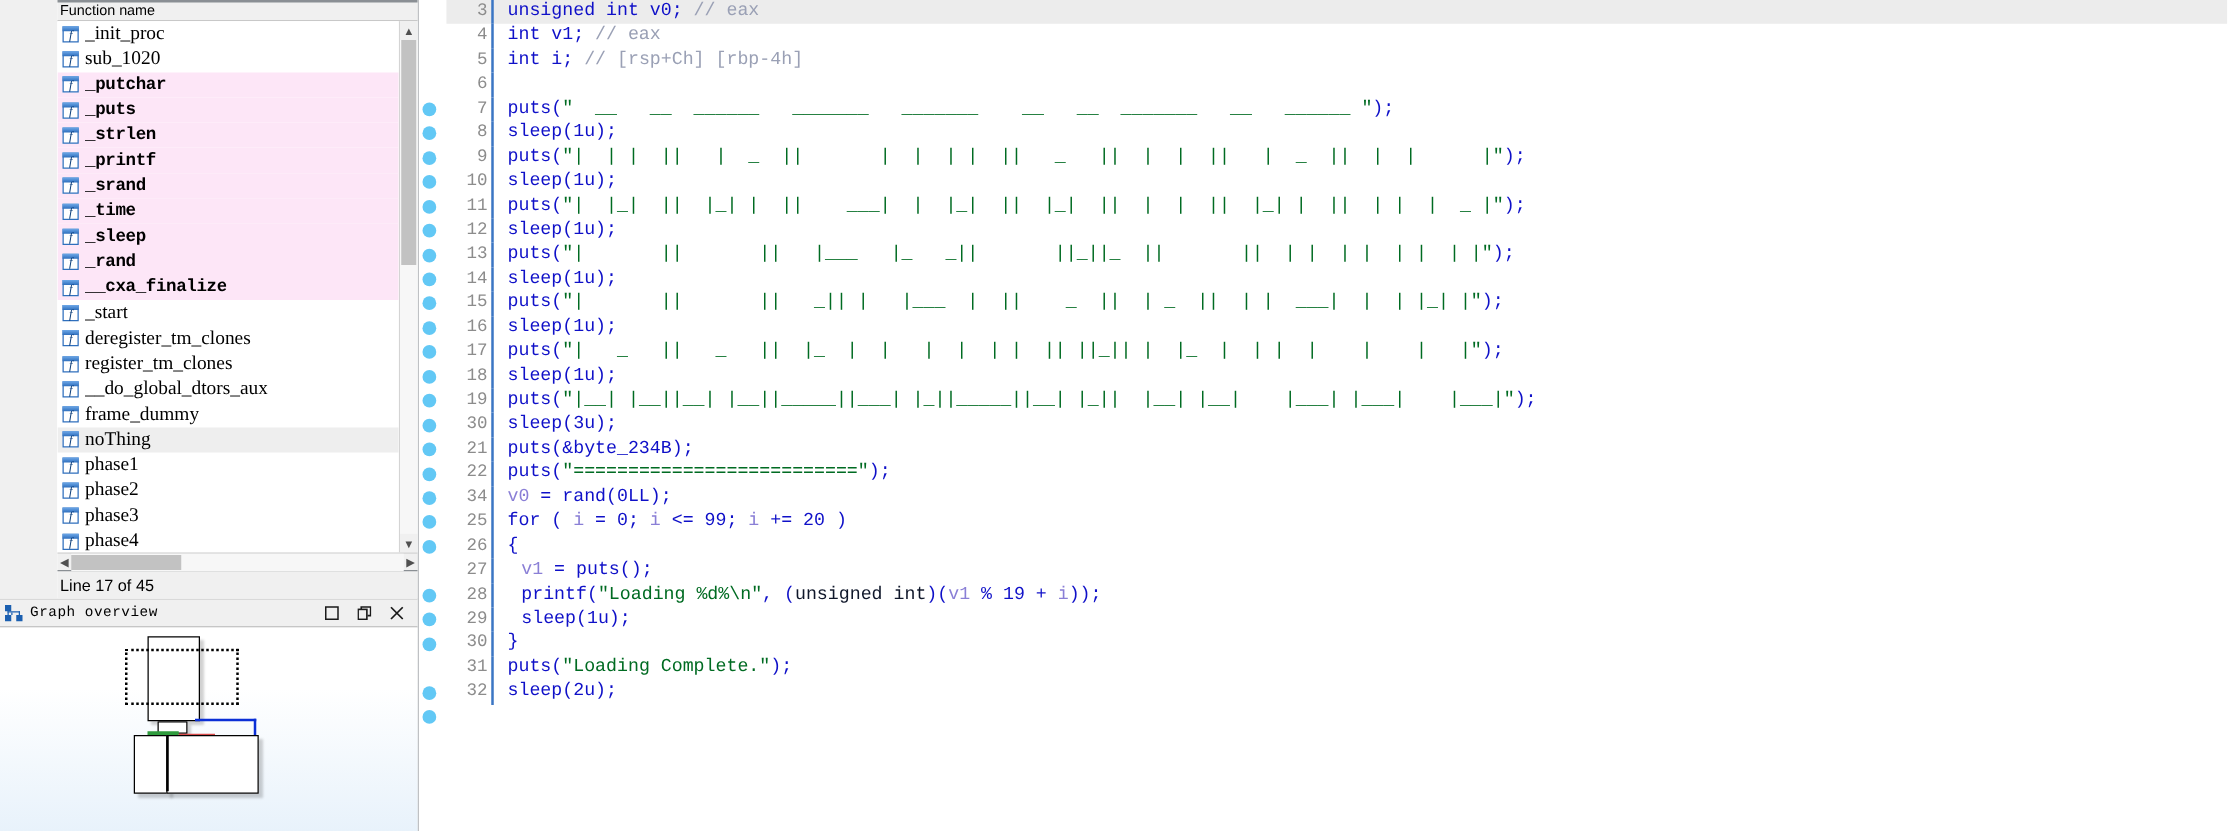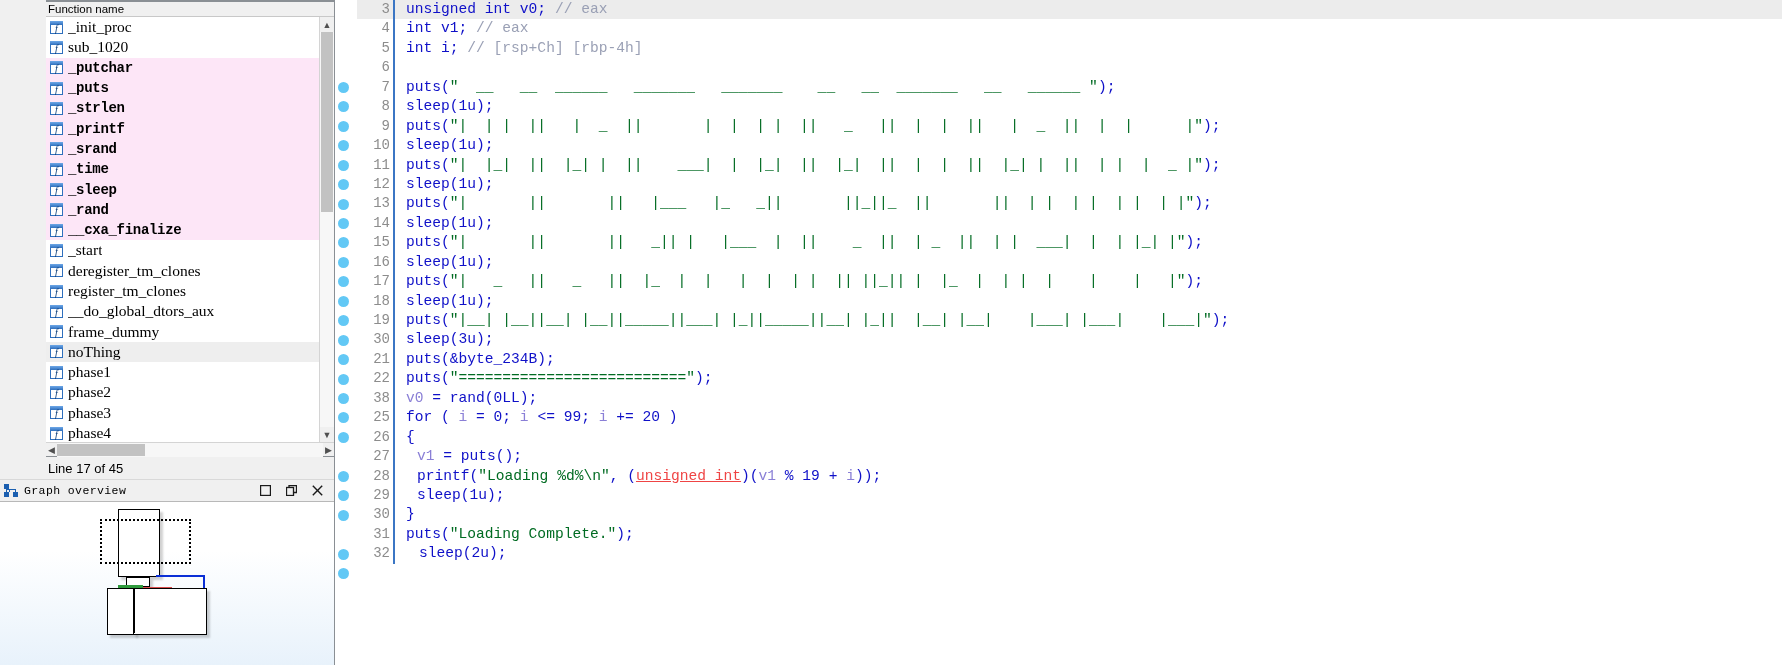--- a/index.html
+++ b/index.html
@@ -165,21 +165,21 @@
   .ctext{padding-left:11px;white-space:pre;overflow:hidden;}
   .bpdot{
     position:absolute;left:3px;width:11px;height:11px;border-radius:50%;
     background:#62c8f5;
   }
   
   .kw{color:#0f10c8;}
   .var{color:#8a7fd6;}       
   .str{color:#006b22;}       
   .cmt{color:#9aa0b5;}
-  .typ{color:#ef4444;text-decoration:underline;}
+  .typ{color:#0f172a;}
 
   
 </style>
 </head>
 <body>
 
 <div id="app">
 
   <div id="left-col">
 
@@ -433,25 +433,25 @@
         <div class="cline"><span class="lnum">13</span><span class="lsep"></span><span class="ctext" style="padding-left: 11px;"><span class="kw">puts(</span><span class="str">"|       ||       ||   |___   |_   _||       ||_||_  ||       ||  | |  | |  | |  | |"</span><span class="kw">);</span></span></div>
         <div class="cline"><span class="lnum">14</span><span class="lsep"></span><span class="ctext" style="padding-left: 11px;"><span class="kw">sleep(1u);</span></span></div>
         <div class="cline"><span class="lnum">15</span><span class="lsep"></span><span class="ctext" style="padding-left: 11px;"><span class="kw">puts(</span><span class="str">"|       ||       ||   _|| |   |___  |  ||    _  ||  | _  ||  | |  ___|  |  | |_| |"</span><span class="kw">);</span></span></div>
         <div class="cline"><span class="lnum">16</span><span class="lsep"></span><span class="ctext" style="padding-left: 11px;"><span class="kw">sleep(1u);</span></span></div>
         <div class="cline"><span class="lnum">17</span><span class="lsep"></span><span class="ctext" style="padding-left: 11px;"><span class="kw">puts(</span><span class="str">"|   _   ||   _   ||  |_  |  |   |  |  | |  || ||_|| |  |_  |  | |  |    |    |   |"</span><span class="kw">);</span></span></div>
         <div class="cline"><span class="lnum">18</span><span class="lsep"></span><span class="ctext" style="padding-left: 11px;"><span class="kw">sleep(1u);</span></span></div>
         <div class="cline"><span class="lnum">19</span><span class="lsep"></span><span class="ctext" style="padding-left: 11px;"><span class="kw">puts(</span><span class="str">"|__| |__||__| |__||_____||___| |_||_____||__| |_||  |__| |__|    |___| |___|    |___|"</span><span class="kw">);</span></span></div>
         <div class="cline"><span class="lnum">30</span><span class="lsep"></span><span class="ctext" style="padding-left: 11px;"><span class="kw">sleep(3u);</span></span></div>
         <div class="cline"><span class="lnum">21</span><span class="lsep"></span><span class="ctext" style="padding-left: 11px;"><span class="kw">puts(&amp;byte_234B);</span></span></div>
         <div class="cline"><span class="lnum">22</span><span class="lsep"></span><span class="ctext" style="padding-left: 11px;"><span class="kw">puts(</span><span class="str">"=========================="</span><span class="kw">);</span></span></div>
-        <div class="cline"><span class="lnum">38</span><span class="lsep"></span><span class="ctext" style="padding-left: 11px;"><span class="var">v0</span><span class="kw"> = rand(0LL);</span></span></div>
+        <div class="cline"><span class="lnum">34</span><span class="lsep"></span><span class="ctext" style="padding-left: 11px;"><span class="var">v0</span><span class="kw"> = rand(0LL);</span></span></div>
         <div class="cline"><span class="lnum">25</span><span class="lsep"></span><span class="ctext" style="padding-left: 11px;"><span class="kw">for ( </span><span class="var">i</span><span class="kw"> = 0; </span><span class="var">i</span><span class="kw"> &lt;= 99; </span><span class="var">i</span><span class="kw"> += 20 )</span></span></div>
         <div class="cline"><span class="lnum">26</span><span class="lsep"></span><span class="ctext" style="padding-left: 11px;"><span class="kw">{</span></span></div>
         <div class="cline"><span class="lnum">27</span><span class="lsep"></span><span class="ctext" style="padding-left: 22px;"><span class="var">v1</span><span class="kw"> = puts();</span></span></div>
         <div class="cline"><span class="lnum">28</span><span class="lsep"></span><span class="ctext" style="padding-left: 22px;"><span class="kw">printf(</span><span class="str">"Loading %d%\n"</span><span class="kw">, (</span><span class="typ">unsigned int</span><span class="kw">)(</span><span class="var">v1</span><span class="kw"> % 19 + </span><span class="var">i</span><span class="kw">));</span></span></div>
         <div class="cline"><span class="lnum">29</span><span class="lsep"></span><span class="ctext" style="padding-left: 22px;"><span class="kw">sleep(1u);</span></span></div>
         <div class="cline"><span class="lnum">30</span><span class="lsep"></span><span class="ctext" style="padding-left: 11px;"><span class="kw">}</span></span></div>
         <div class="cline"><span class="lnum">31</span><span class="lsep"></span><span class="ctext" style="padding-left: 11px;"><span class="kw">puts(</span><span class="str">"Loading Complete."</span><span class="kw">);</span></span></div>
-        <div class="cline"><span class="lnum">32</span><span class="lsep"></span><span class="ctext" style="padding-left: 24px;"><span class="kw">sleep(2u);</span></span></div>
+        <div class="cline"><span class="lnum">32</span><span class="lsep"></span><span class="ctext" style="padding-left: 11px;"><span class="kw">sleep(2u);</span></span></div>
       </div>
   </div>
 
 </div>
 
 </body></html>

